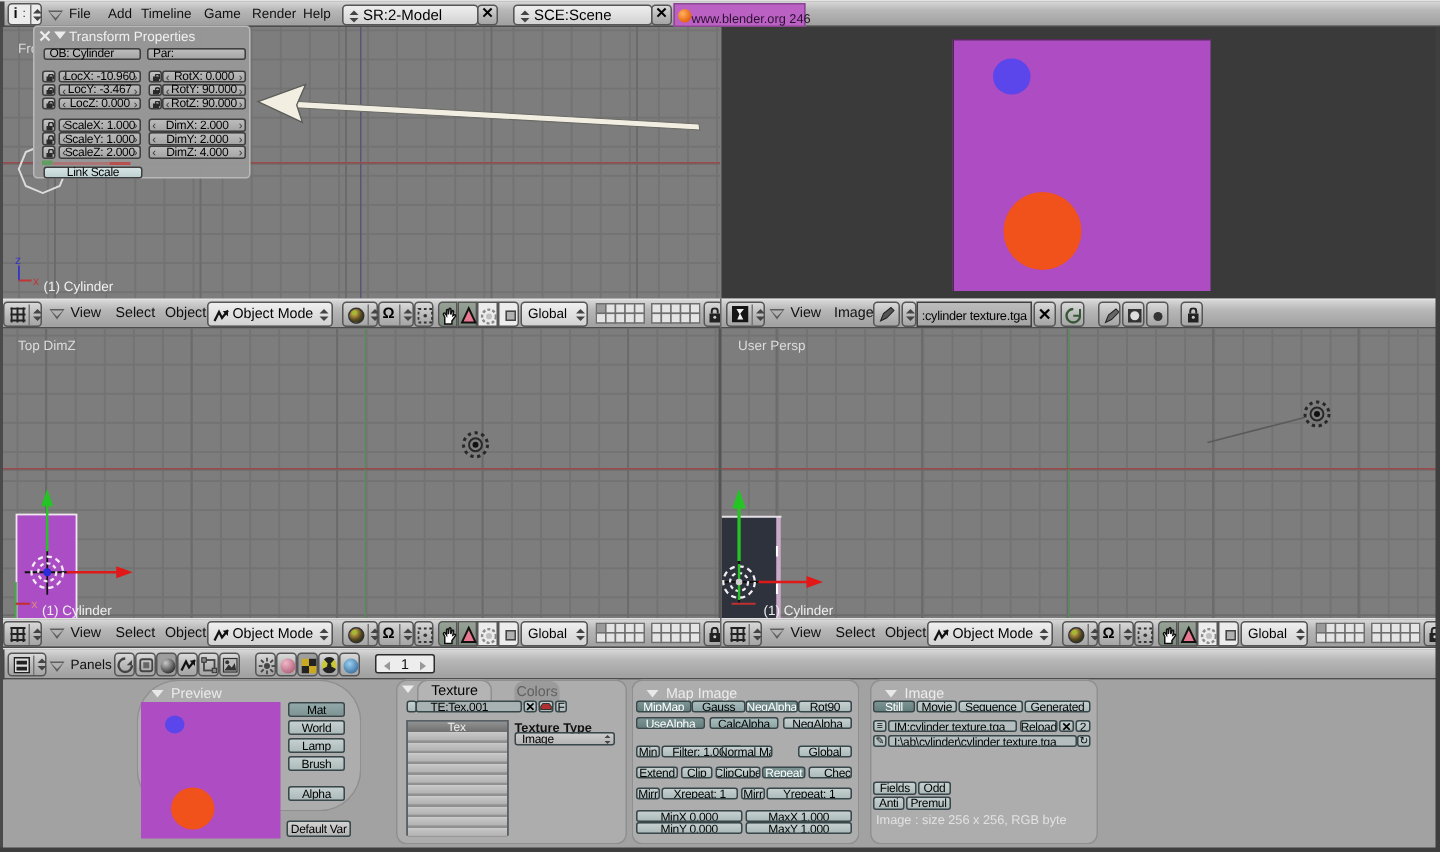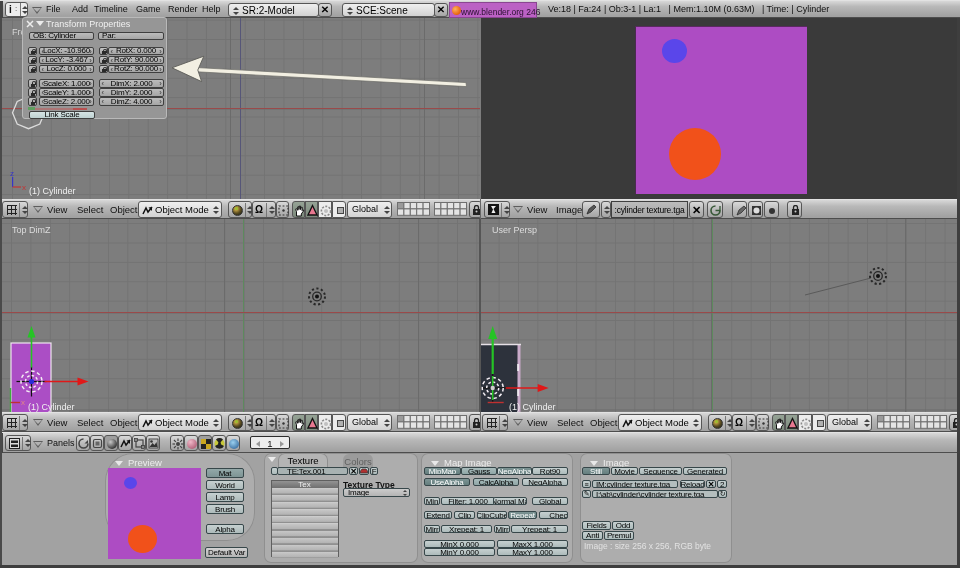--- a/index.html
+++ b/index.html
@@ -74,21 +74,20 @@
   <div class="combo" style="left:342px;top:2px;width:93px;height:14px;">
     <div class="updn" style="left:4px;top:3px;border-bottom:3px solid #444;"></div>
     <div class="updn" style="left:4px;top:8px;border-top:3px solid #444;"></div>
     <span style="position:absolute;left:13px;top:1px;">SCE:Scene</span>
   </div>
   <div class="hbtn" style="left:434px;top:2px;width:14px;height:14px;font-size:10px;font-weight:bold;text-align:center;line-height:12px;">✕</div>
   <div class="abs" style="left:449px;top:1px;width:88px;height:16px;background:#bb61c4;border:1px solid #8a4691;box-sizing:border-box;">
     <div class="abs" style="left:2px;top:3px;width:9px;height:9px;border-radius:50%;background:radial-gradient(circle at 35% 35%,#ffb25e,#e8630c 70%);"></div>
     <span style="position:absolute;left:11px;top:3.5px;font-size:8.5px;color:#2a1030;white-space:nowrap;">www.blender.org 246</span>
   </div>
-  <span class="menu" style="left:548px;font-size:9px;">Ve:18 | Fa:24 | Ob:3-1 | La:1&nbsp;&nbsp; | Mem:1.10M (0.63M)&nbsp;&nbsp; | Time: | Cylinder</span>
 </div>
 
 <div class="vp" id="vpfront" style="left:0;top:18px;width:480px;height:181px;background-position:36px -6.5px,0 -6.5px,12px 1.6px,0 1.6px;">
   <svg width="480" height="181" style="position:absolute;left:0;top:0;">
     <line x1="240.5" y1="0" x2="240.5" y2="181" stroke="#565678" stroke-width="1"></line>
     <line x1="0" y1="90.5" x2="480" y2="90.5" stroke="#9a4a4a" stroke-width="1"></line>
     <polygon points="28.5,78.7 39.8,83.4 44.5,94.7 39.8,106 28.5,110.7 17.2,106 12.5,94.7 17.2,83.4" fill="none" stroke="#dcdcdc" stroke-width="1.3"></polygon>
     <line x1="12.6" y1="159" x2="12.6" y2="169" stroke="#3535c8" stroke-width="1.2"></line>
     <line x1="12.6" y1="169" x2="21" y2="169" stroke="#c23535" stroke-width="1.2"></line>
     <text x="10" y="158" font-size="8" fill="#3535c8" font-family="Liberation Sans">z</text>
@@ -661,21 +660,21 @@
     <div class="abs" style="left:2px;top:3px;width:10px;height:10px;border-radius:50%;background:radial-gradient(circle at 40% 35%,#9ad0f0,#3a6ea0 80%);"></div>
   </div>
   <div class="abs" style="left:250px;top:3px;width:40px;height:13px;background:#ededed;border:1px solid #2c2c2c;border-radius:2px;box-sizing:border-box;">
     <div class="abs" style="left:5px;top:3.5px;width:0;height:0;border-top:3px solid transparent;border-bottom:3px solid transparent;border-right:4px solid #999;"></div>
     <div class="abs" style="right:5px;top:3.5px;width:0;height:0;border-top:3px solid transparent;border-bottom:3px solid transparent;border-left:4px solid #999;"></div>
     <div class="abs" style="left:0;top:0.5px;width:100%;text-align:center;font-size:9.5px;color:#111;">1</div>
   </div>
 </div>
 <div class="abs" id="butarea" style="left:0;top:453px;width:960px;height:115px;background:#a2a2a2;">
 
- <div class="panel" style="left:105px;top:0;width:150px;height:88px;border-radius:28px;">
+ <div class="panel" style="left:91px;top:0;width:150px;height:88px;border-radius:28px;">
   <div class="phead">
           <span style="position:absolute;left:10px;top:4px;"><span class="wtri"></span>Preview</span>
         </div>
   <div class="abs" style="left:3px;top:15px;width:93px;height:91px;background:#ad4cc3;">
     <div class="abs" style="left:16px;top:9px;width:13px;height:12px;border-radius:50%;background:#5a46ea;"></div>
     <div class="abs" style="left:20px;top:57px;width:29px;height:28px;border-radius:50%;background:#f1511a;"></div>
   </div>
   <div class="tbtn on" style="left:101px;top:15px;width:38px;height:10px;background:linear-gradient(#93a8a8,#7e9494);color:#000;">Mat</div>
   <div class="tbtn" style="left:101px;top:27px;width:38px;height:10px;">World</div>
   <div class="tbtn" style="left:101px;top:39px;width:38px;height:10px;">Lamp</div>
@@ -714,21 +713,21 @@
         </div>
   <div class="tbtn on" style="left:3px;top:14px;width:37px;height:8px;">MipMap</div>
   <div class="tbtn mid" style="left:40px;top:14px;width:36px;height:8px;">Gauss</div>
   <div class="tbtn on" style="left:76px;top:14px;width:35px;height:8px;">NegAlpha</div>
   <div class="tbtn" style="left:111px;top:14px;width:36px;height:8px;">Rot90</div>
   <div class="tbtn on" style="left:3px;top:25px;width:46px;height:8px;">UseAlpha</div>
   <div class="tbtn mid" style="left:52px;top:25px;width:46px;height:8px;">CalcAlpha</div>
   <div class="tbtn" style="left:101px;top:25px;width:46px;height:8px;">NegAlpha</div>
   <div class="tbtn" style="left:3px;top:44px;width:16px;height:8px;">Min</div>
   <div class="tbtn" style="left:20px;top:44px;width:54px;height:8px;text-decoration:underline;">Filter: 1.000</div>
-  <div class="tbtn" style="left:72px;top:44px;width:34px;height:8px;">Normal Ma</div>
+  <div class="tbtn" style="left:60px;top:44px;width:34px;height:8px;">Normal Ma</div>
   <div class="tbtn" style="left:111px;top:44px;width:36px;height:8px;">Global</div>
   <div class="tbtn" style="left:3px;top:58px;width:28px;height:8px;">Extend</div>
   <div class="tbtn" style="left:33px;top:58px;width:21px;height:8px;">Clip</div>
   <div class="tbtn" style="left:56px;top:58px;width:30px;height:8px;">ClipCube</div>
   <div class="tbtn on" style="left:87px;top:58px;width:29px;height:8px;">Repeat</div>
   <div class="tbtn" style="left:118px;top:58px;width:29px;height:8px;padding-left:20px;">Checker</div>
   <div class="tbtn" style="left:3px;top:72px;width:16px;height:8px;">Mirr</div>
   <div class="tbtn" style="left:20px;top:72px;width:51px;height:8px;">Xrepeat: 1</div>
   <div class="tbtn" style="left:73px;top:72px;width:16px;height:8px;">Mirr</div>
   <div class="tbtn" style="left:90px;top:72px;width:57px;height:8px;">Yrepeat: 1</div>

